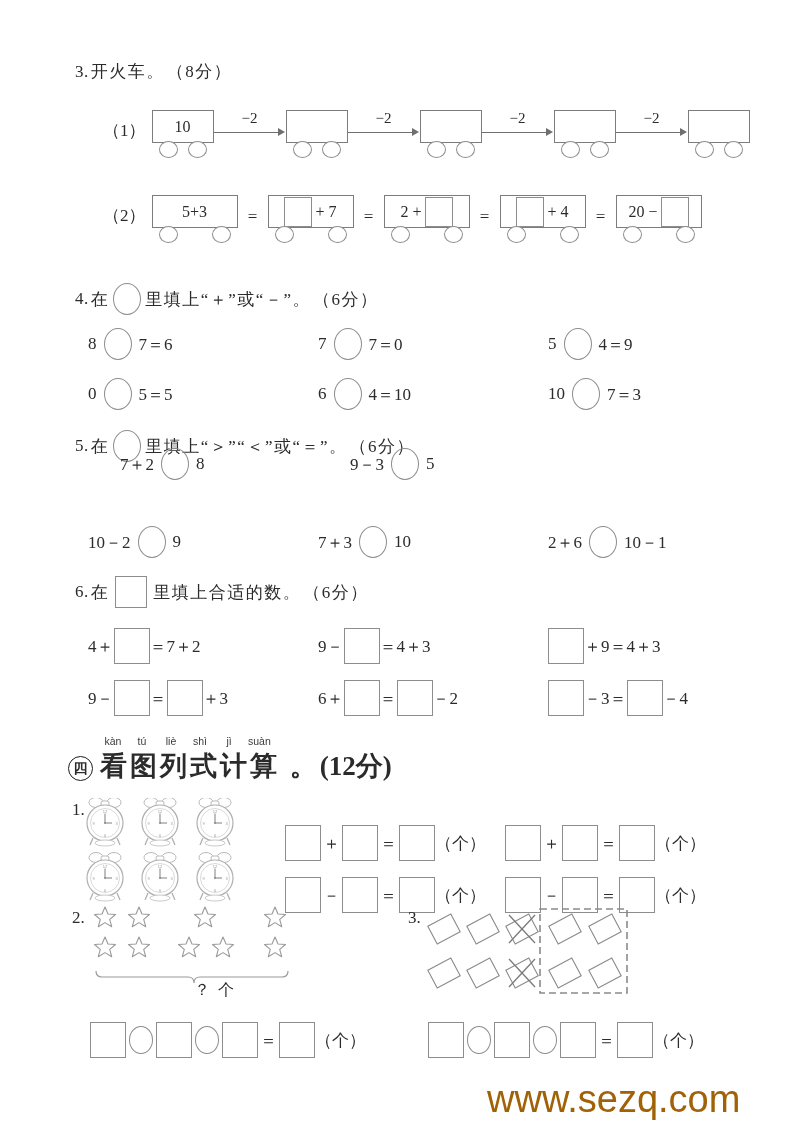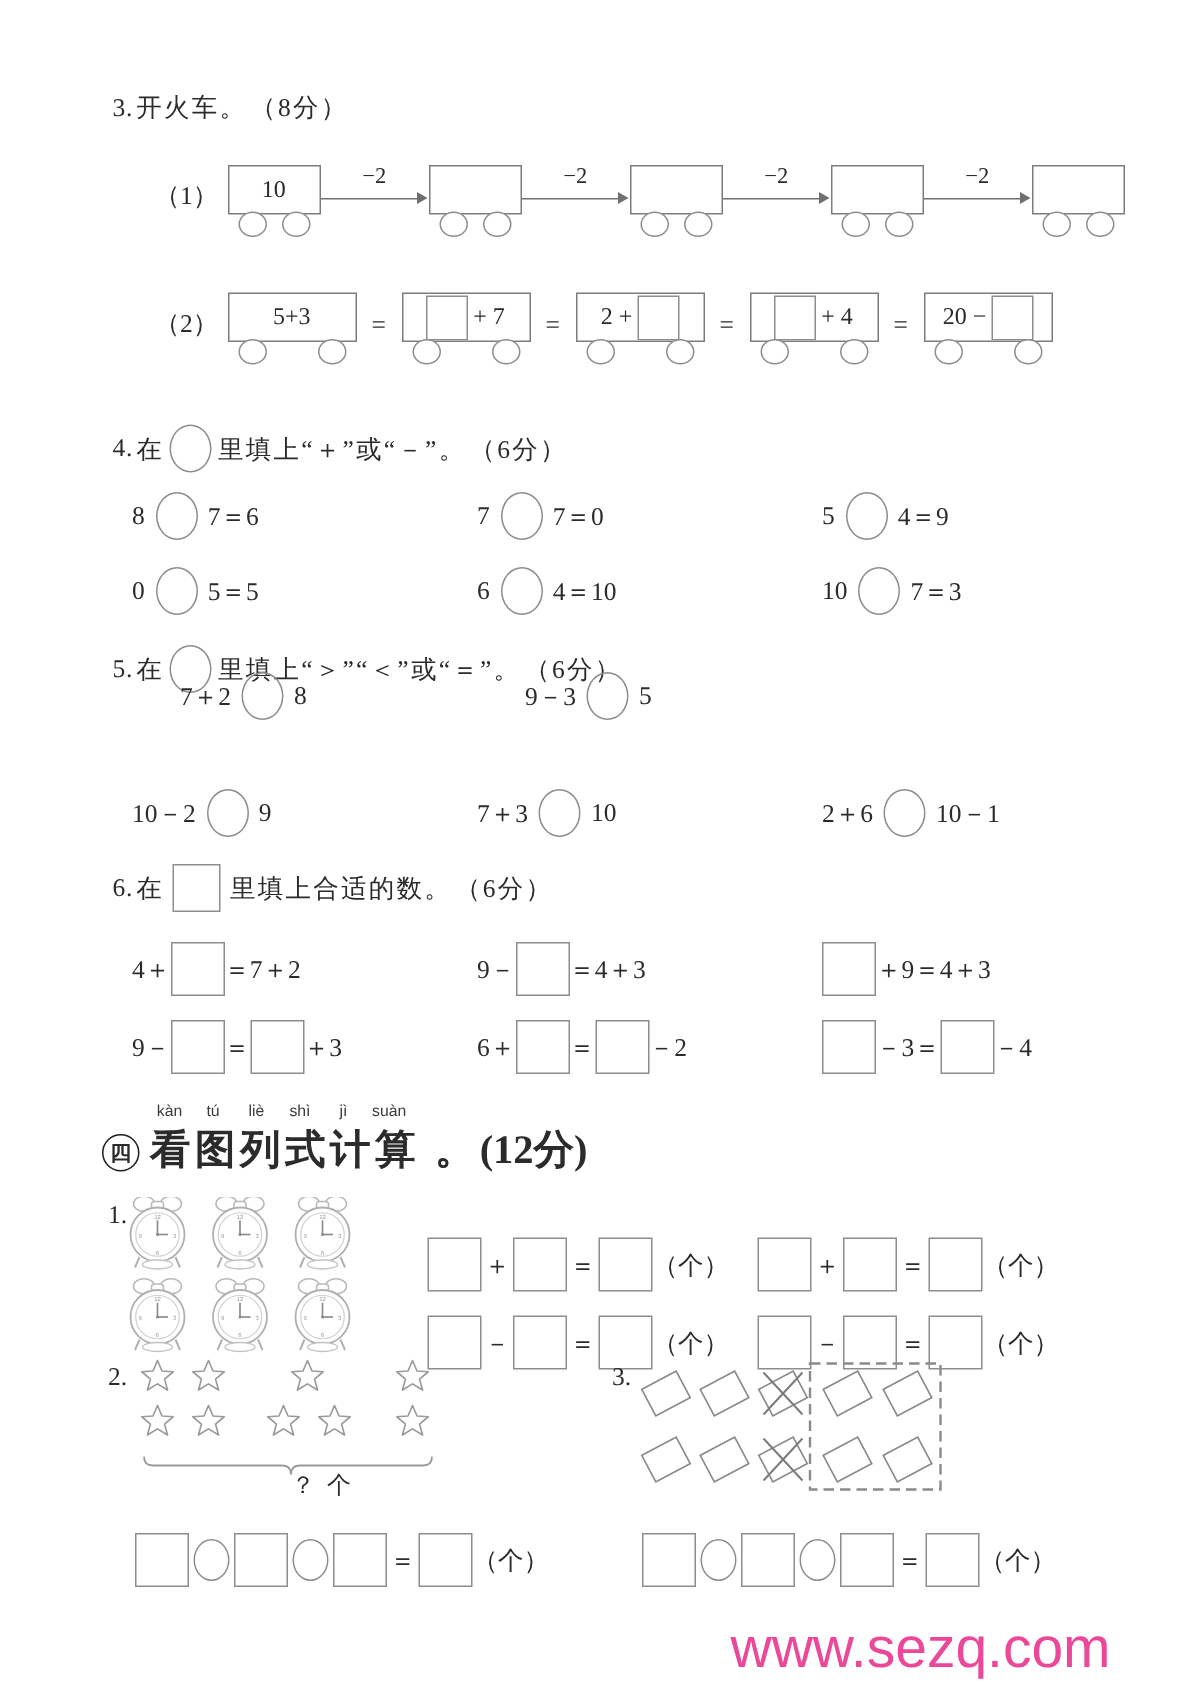--- a/index.html
+++ b/index.html
@@ -111,21 +111,21 @@
   .pinyin span{display:inline-block;width:20px;text-align:center;}
   .bightxt{
     font-size:27px;font-weight:bold;letter-spacing:3px;
     font-family:"Liberation Serif",serif;
   }
 
   
   .wm{
     position:absolute;
     font-family:"Liberation Sans",sans-serif;
-    font-size:38px;color:#ec4899;letter-spacing:0px;
+    font-size:38px;color:#a16207;letter-spacing:0px;
     white-space:nowrap;
   }
   .op{padding:0 2px;}
 </style>
 </head>
 <body>
 
 <div class="page">
 
   <div style="position:absolute;left:75px;top:60px;" class="qhead">

